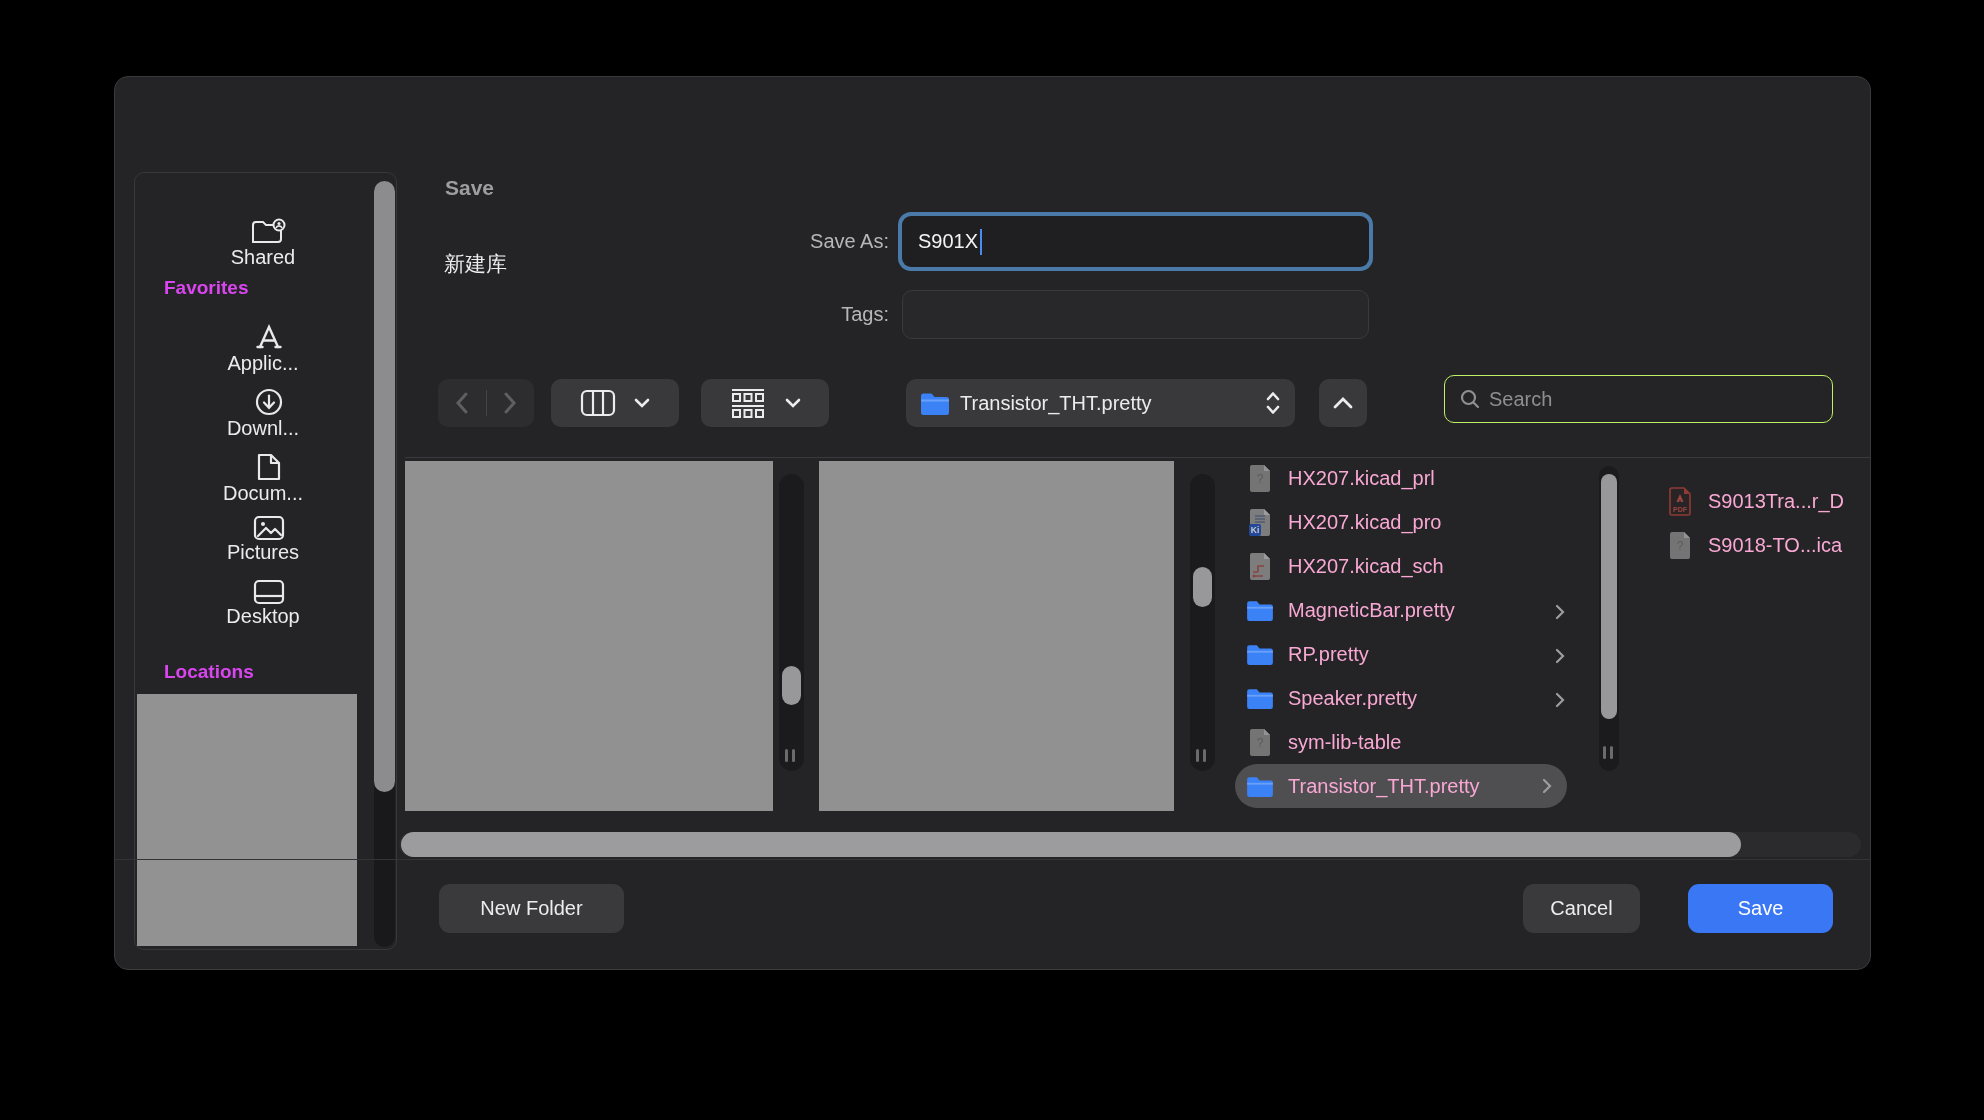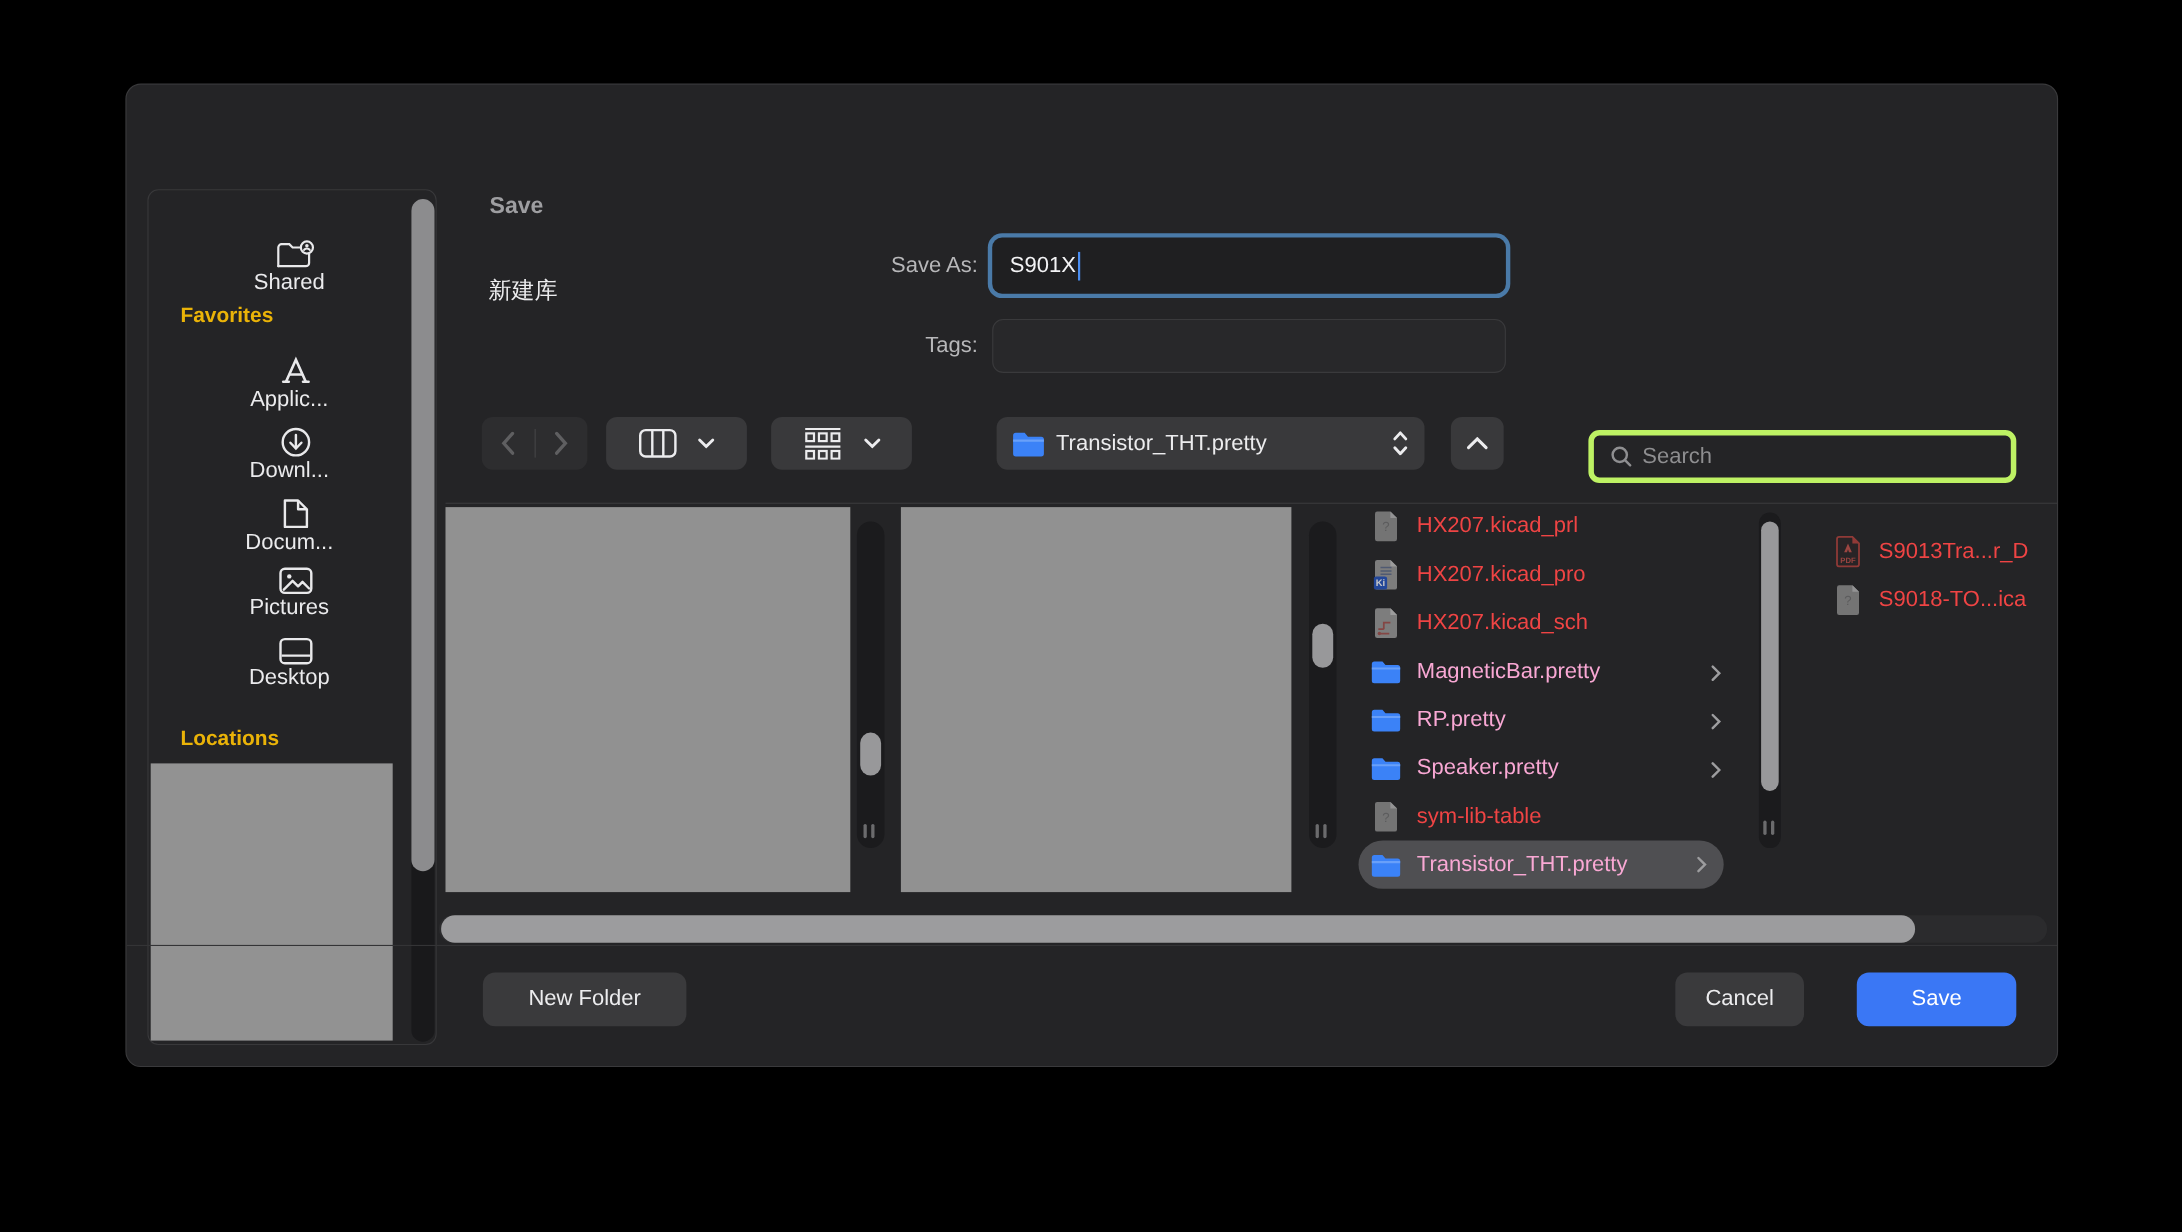--- a/index.html
+++ b/index.html
@@ -14,21 +14,21 @@
   .tl.c3{left:226px;background:#30c53a;}
 
   .win-title{position:absolute;left:330px;top:99px;font-size:21px;font-weight:bold;color:#9e9ea1;}
 
   
   .sidebar{position:absolute;left:19px;top:95px;width:263px;height:778px;border:1px solid #38383a;
     border-radius:10px;box-sizing:border-box;background:#242426;}
   .sb-item{position:absolute;left:0;width:240px;height:30px;display:flex;align-items:center;flex-direction:column;}
   .sb-ic{width:42px;margin-left:28px;display:flex;justify-content:center;color:#e9e9eb;flex:none;}
   .sb-label{margin-left:16px;font-size:20px;color:#ebebed;white-space:nowrap;}
-  .sb-header{position:absolute;left:29px;font-size:19px;font-weight:600;color:#eab308;}
+  .sb-header{position:absolute;left:29px;font-size:19px;font-weight:600;color:#d946ef;}
   .sb-scroll-track{position:absolute;left:239px;top:8px;width:21px;height:766px;background:#19191b;border-radius:11px;}
   .sb-scroll-thumb{position:absolute;left:0;top:0;width:21px;height:611px;background:#8c8c8e;border-radius:11px;}
   .loc-box{position:absolute;left:2px;top:521px;width:220px;height:252px;background:#929292;}
 
   
   .doc-label{position:absolute;left:329px;top:173px;font-size:21px;color:#ecECee;color:#ececee;}
   .form-label{position:absolute;width:180px;text-align:right;font-size:20px;color:#b7b7b9;}
   .saveas-field{position:absolute;left:787px;top:139px;width:467px;height:51px;border-radius:9px;
     background:#1f1f21;box-shadow:0 0 0 4px #4a7aa8;box-sizing:border-box;display:flex;align-items:center;padding-left:16px;}
   .saveas-text{font-size:20px;color:#f3f3f5;}
@@ -41,36 +41,36 @@
     display:flex;align-items:center;justify-content:center;box-sizing:border-box;}
   .nav-group{position:absolute;left:323px;top:302px;width:96px;height:48px;background:#2d2d2f;border-radius:10px;
     display:flex;align-items:center;justify-content:space-evenly;}
   .nav-div{width:1px;height:26px;background:#454547;}
   .dd-chev{margin-left:18px;display:flex;}
   .path-dd{position:absolute;left:791px;top:302px;width:389px;height:48px;background:#39393b;border-radius:10px;
     display:flex;align-items:center;box-sizing:border-box;padding:0 14px;}
   .path-label{font-size:20px;color:#ececee;margin-left:10px;white-space:nowrap;flex:1;}
   .up-btn{position:absolute;left:1204px;top:302px;width:48px;height:48px;background:#39393b;border-radius:10px;
     display:flex;align-items:center;justify-content:center;}
-  .search-field{position:absolute;left:1329px;top:314px;width:389px;height:48px;border-radius:10px;
-    border:5px solid #bef264;box-sizing:border-box;display:flex;align-items:center;padding-left:14px;}
+  .search-field{position:absolute;left:1329px;top:298px;width:389px;height:48px;border-radius:10px;
+    border:1px solid #bef264;box-sizing:border-box;display:flex;align-items:center;padding-left:14px;}
   .search-ph{font-size:20px;color:#8e8e90;margin-left:8px;}
 
   
   .browser-top{position:absolute;left:290px;top:380px;width:1467px;height:1px;background:#3a3a3c;}
   .colbox{position:absolute;top:384px;height:350px;background:#919191;}
   .vtrack{position:absolute;width:25px;background:#1b1b1d;border-radius:13px;}
   .vthumb{position:absolute;background:#98989a;border-radius:10px;}
   .grab{position:absolute;display:flex;gap:4px;}
   .grab i{display:block;width:3px;height:13px;background:#6b6b6d;border-radius:2px;}
 
   .frow{position:absolute;height:44px;display:flex;align-items:center;}
   .fic{width:28px;display:flex;justify-content:center;flex:none;}
   .flabel{margin-left:14px;font-size:20px;color:#f9a8d4;white-space:nowrap;}
-  .dim .flabel{color:#ef4444;}
+  .dim .flabel{color:#f9a8d4;}
   .dim .fic{opacity:.75;}
   .rchev{position:absolute;display:flex;}
   .sel-pill{position:absolute;left:1120px;top:687px;width:332px;height:44px;background:#4f4f52;border-radius:22px;}
 
   .htrack{position:absolute;left:284px;top:755px;width:1462px;height:25px;background:#2b2b2d;border-radius:13px;}
   .hthumb{position:absolute;left:2px;top:0;width:1340px;height:25px;background:#9c9c9e;border-radius:13px;}
   .foot-sep{position:absolute;left:0;top:782px;width:1757px;height:1px;background:#343436;}
 
   
   .btn{position:absolute;top:807px;height:49px;border-radius:11px;display:flex;align-items:center;justify-content:center;

